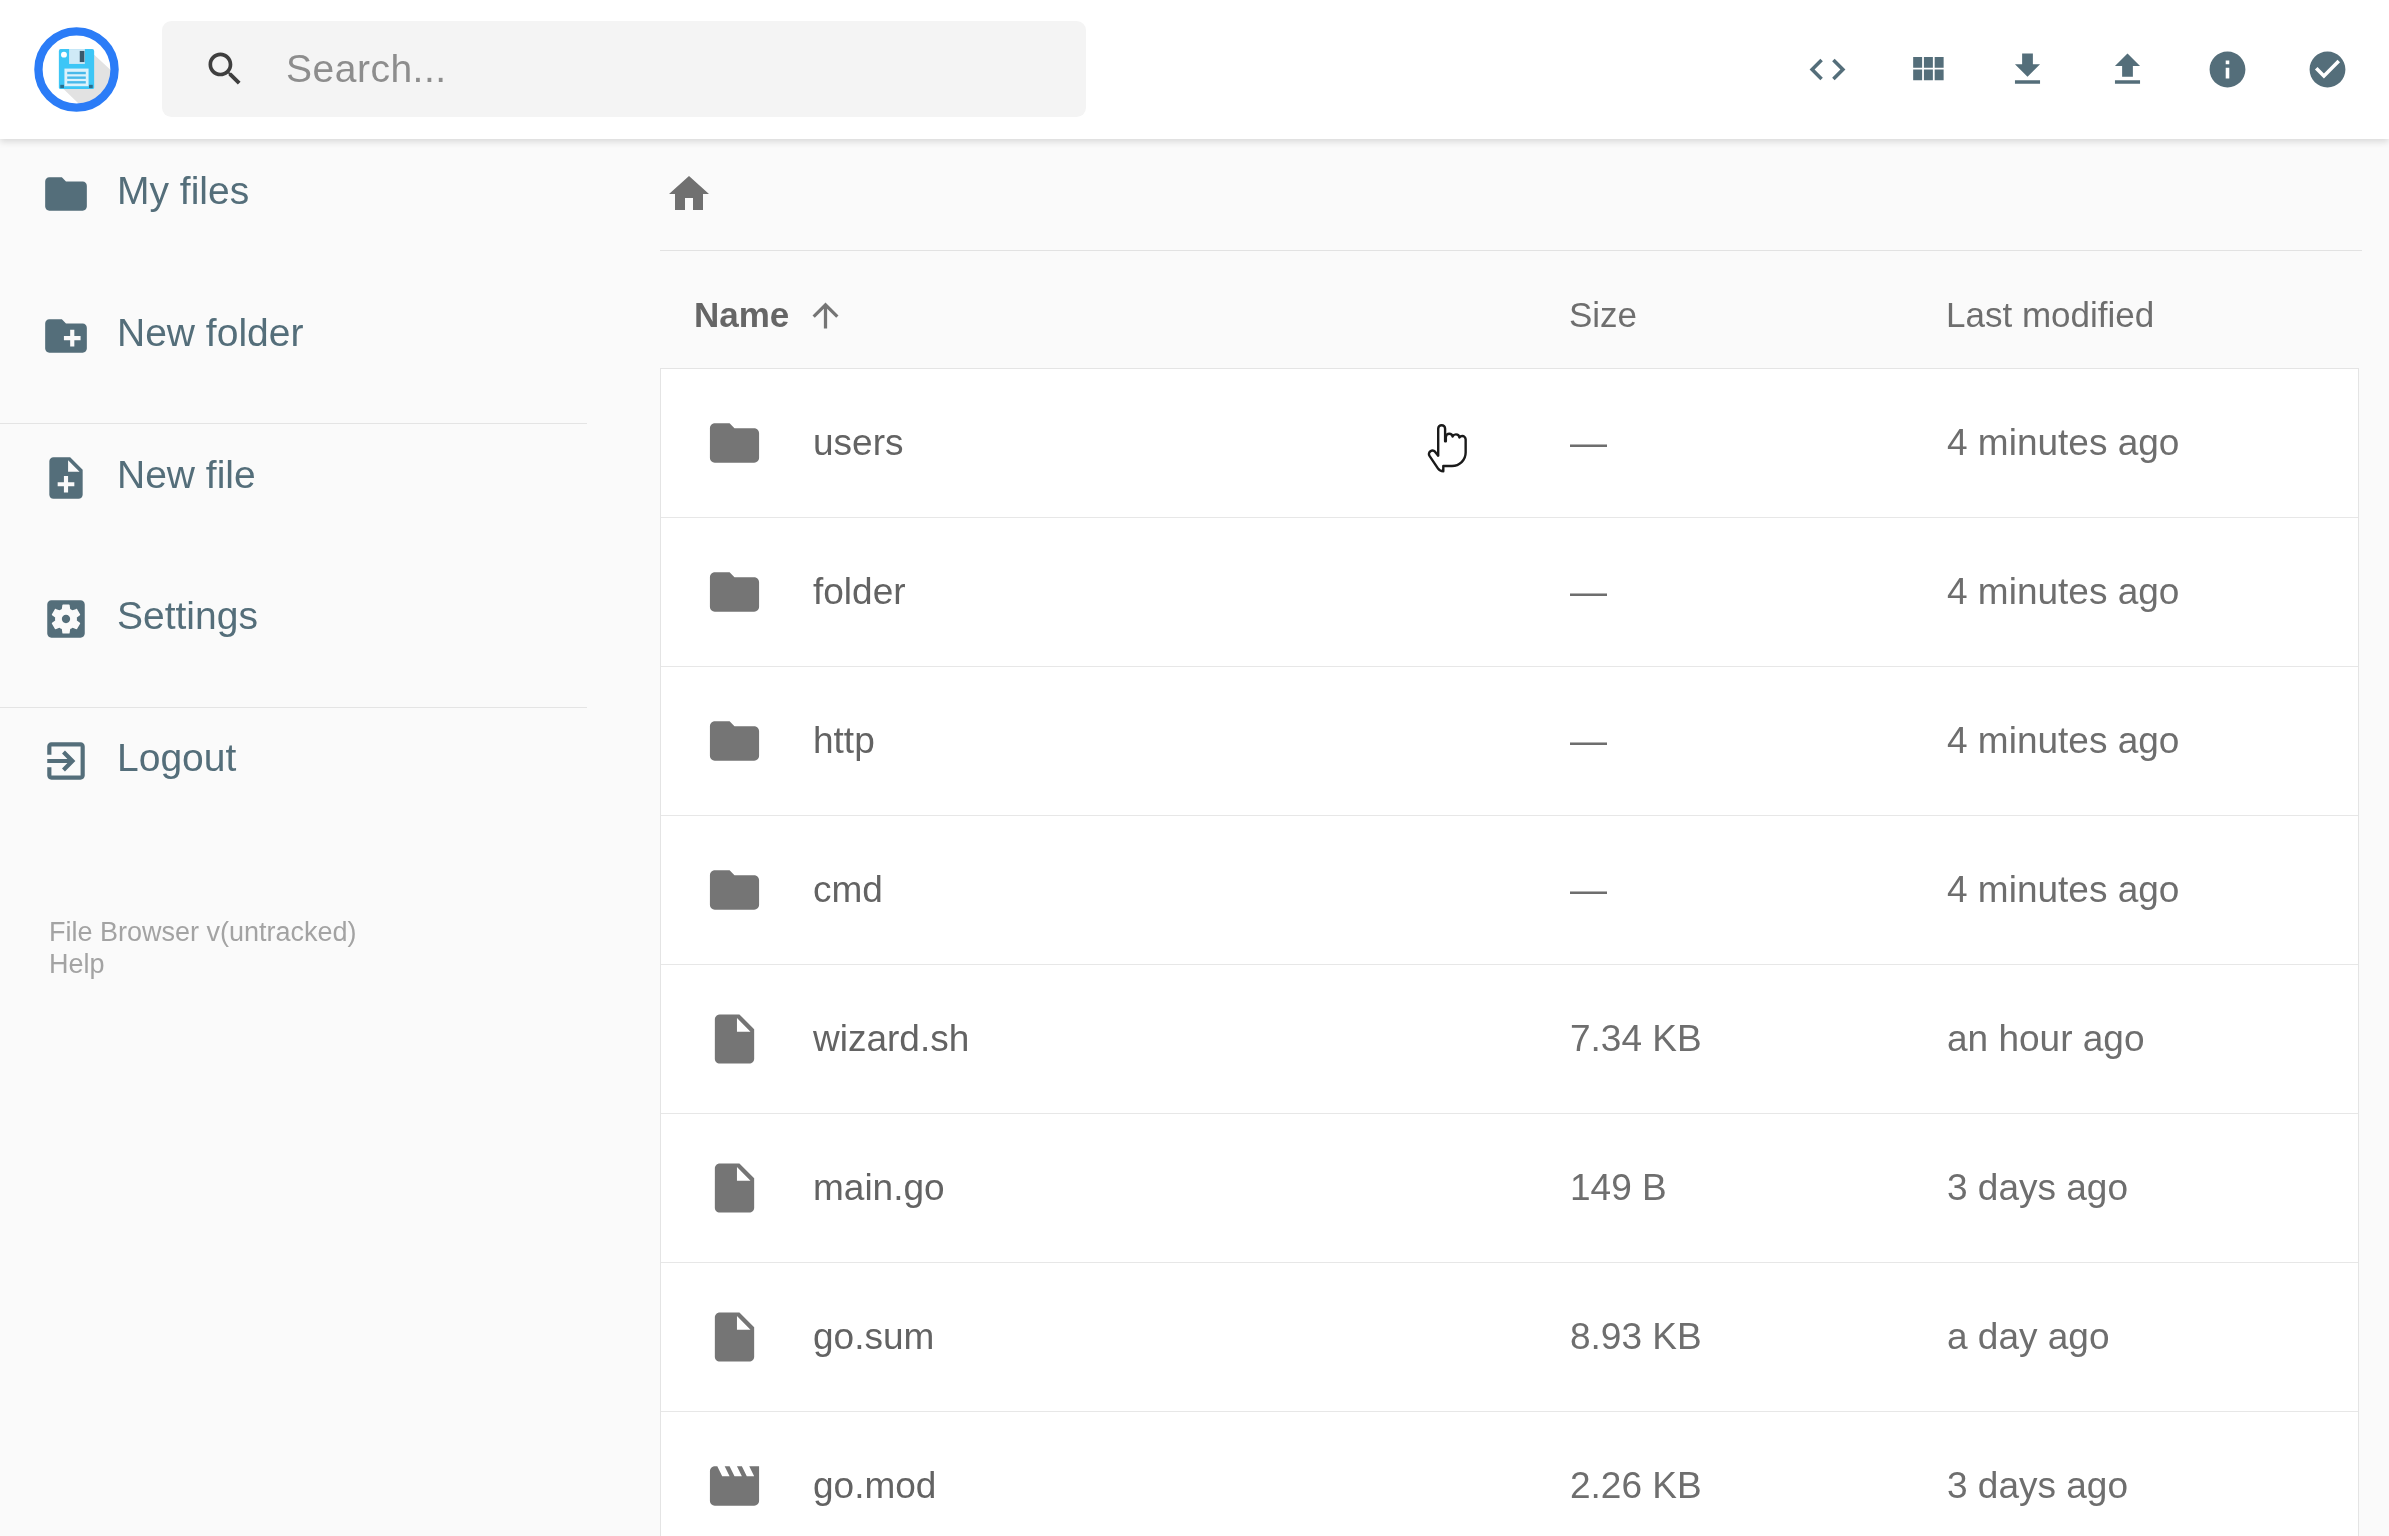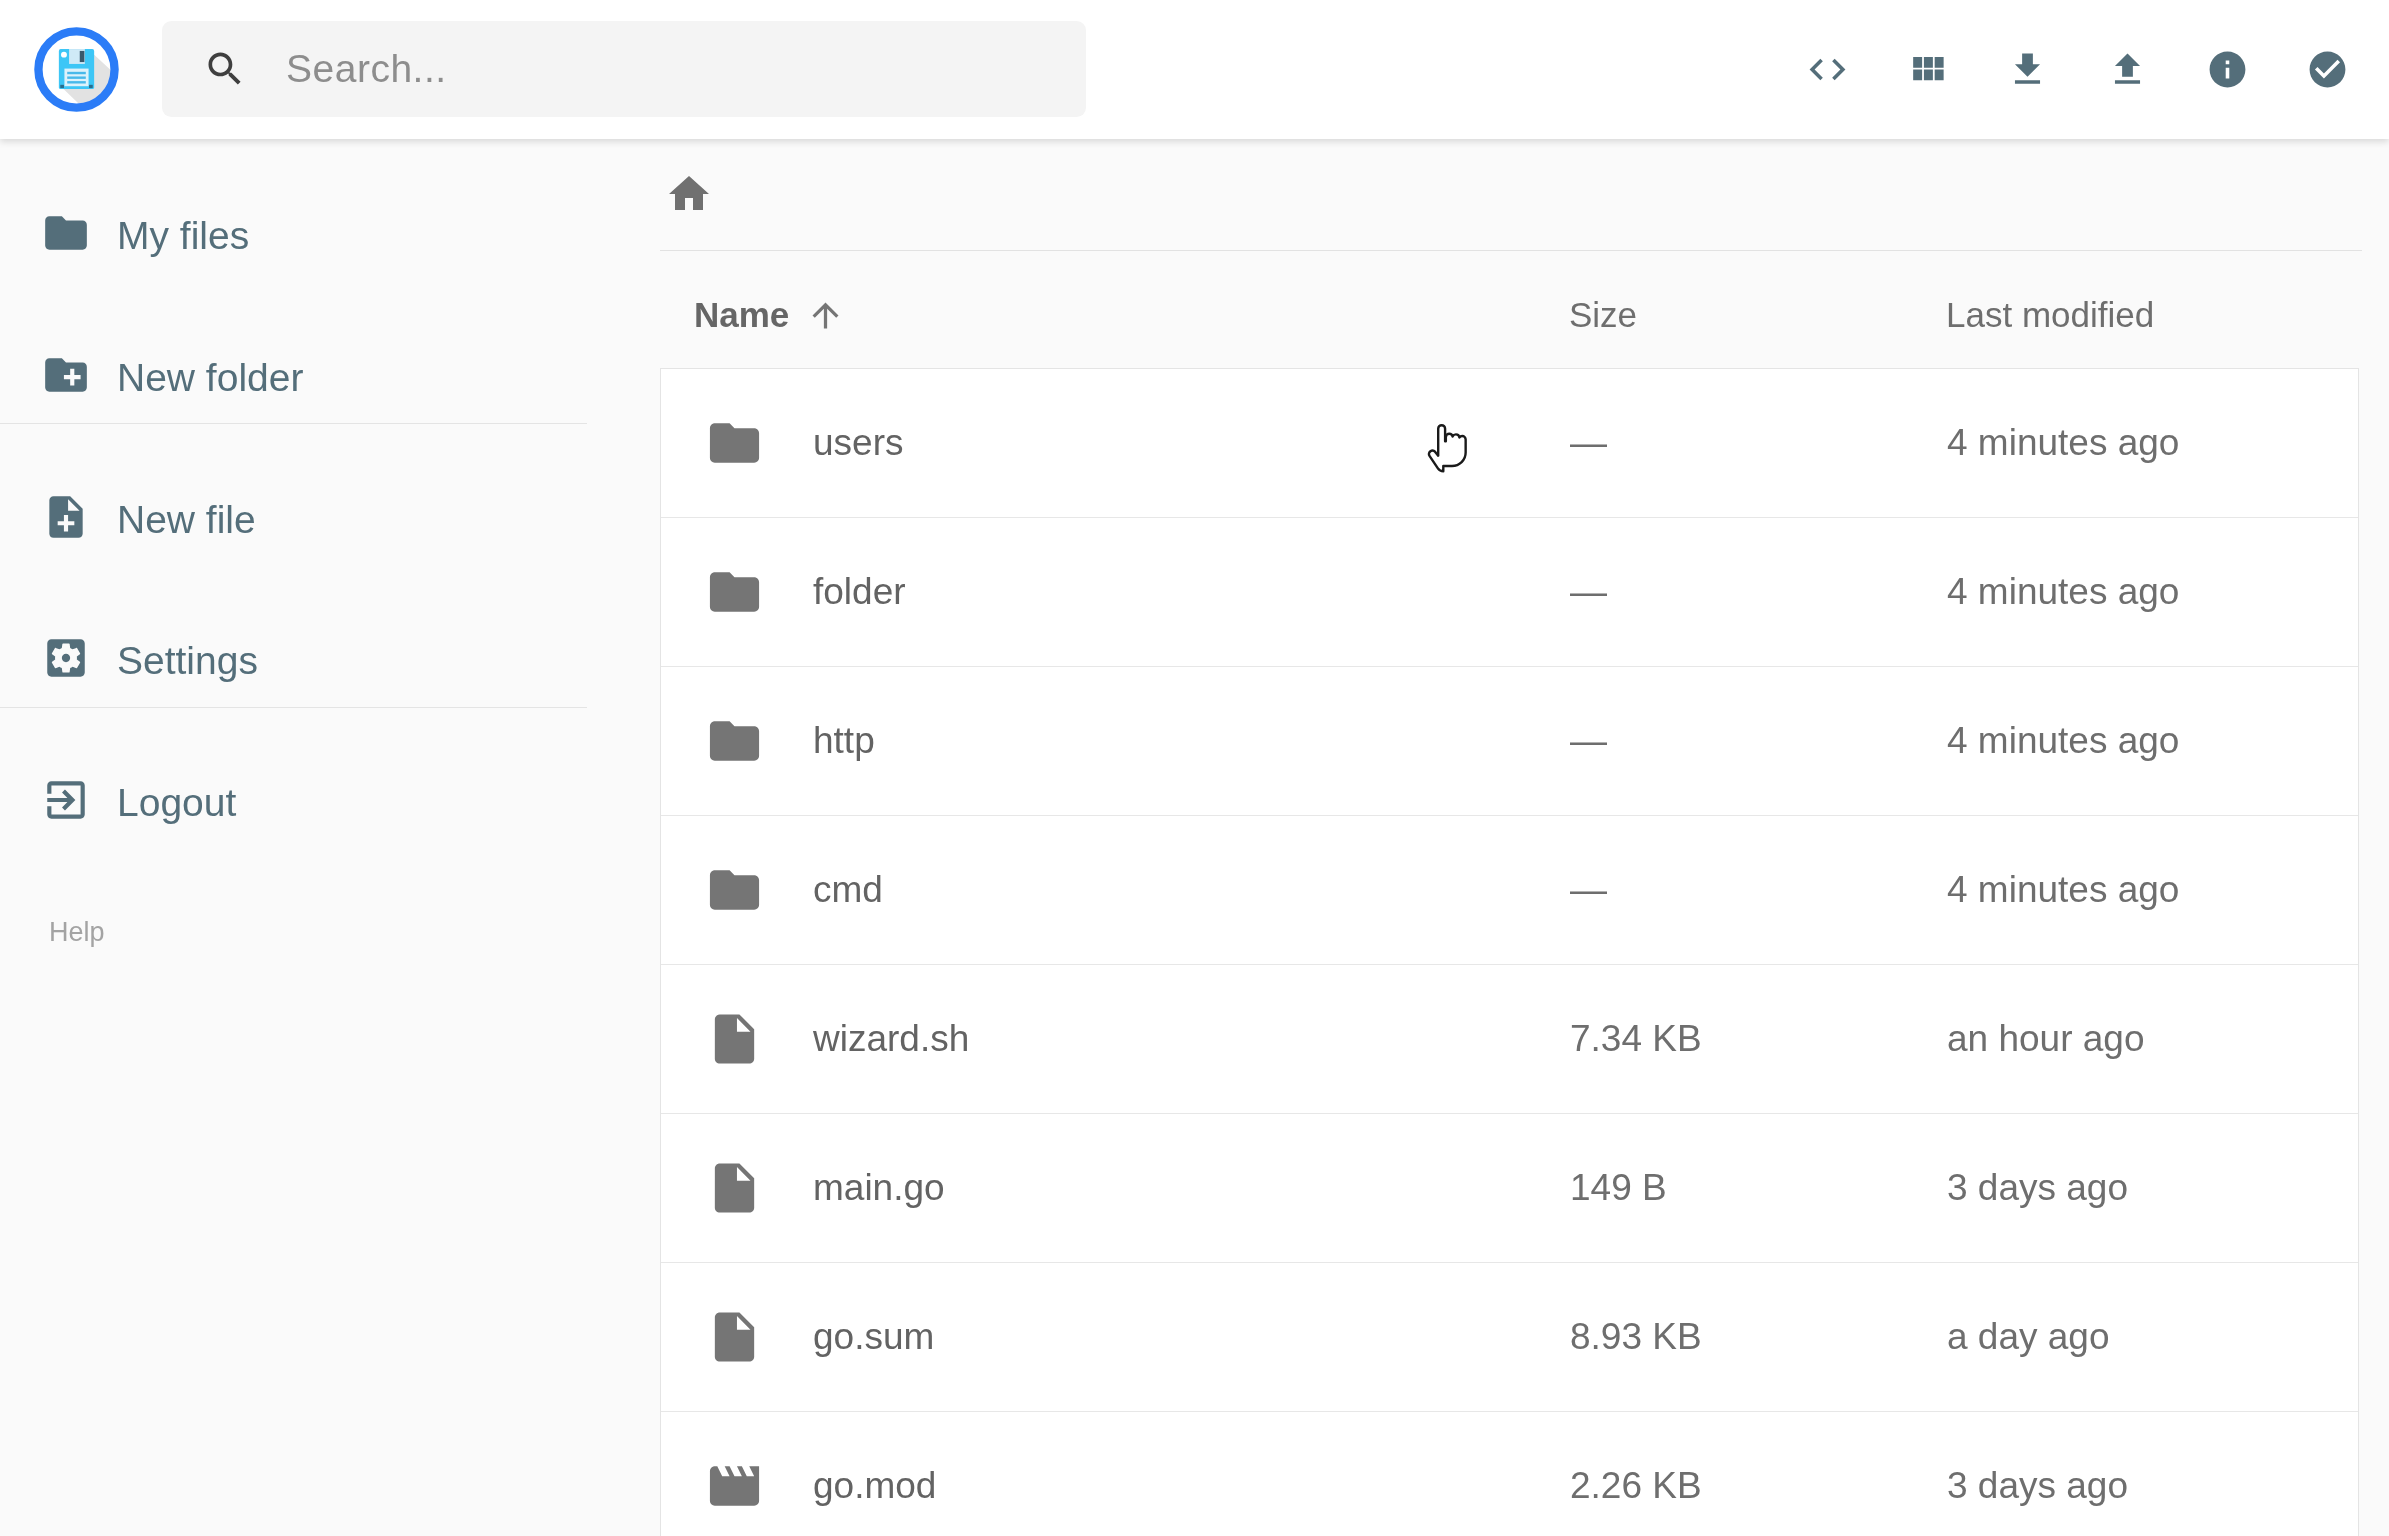--- a/index.html
+++ b/index.html
@@ -40,21 +40,21 @@
   }
   .top-actions .abtn svg { width:43px; height:43px; }
 
   
   .sidebar {
     position:absolute; left:0; top:139px; width:587px; height:1397px;
     background:#fafafa;
   }
   .side-item {
     position:absolute; left:0; width:587px; height:89px;
-    display:flex; align-items:flex-end; cursor:pointer;
+    display:flex; align-items:flex-start; cursor:pointer;
     color:#546e7a;
   }
   .side-item .sicon { margin-left:41px; width:50px; height:50px; }
   .side-item .sicon svg { width:50px; height:50px; }
   .side-item .slabel { margin-left:26px; font-size:39px; }
   .side-divider {
     position:absolute; left:0; width:587px; height:0;
     border-top:0.9px solid #e4e4e4;
   }
   .side-footer {
@@ -245,20 +245,21 @@
   <div class="side-item" style="top:597px">
     <span class="sicon">
       <svg viewBox="0 0 24 24" fill="currentColor">
           <path d="M10.09 15.59L11.5 17l5-5-5-5-1.41 1.41L12.67 11H3v2h9.67l-2.58 2.59zM19 3H5c-1.11 0-2 .9-2 2v4h2V5h14v14H5v-4H3v4c0 1.1.89 2 2 2h14c1.1 0 2-.9 2-2V5c0-1.1-.9-2-2-2z"></path>
         </svg>
     </span>
     <span class="slabel">Logout</span>
   </div>
 
   <div class="side-footer">
+    <div>File Browser v(untracked)</div>
     <div class="help-link">Help</div>
   </div>
 </aside>
 
 <main class="content">
 
   <button class="home-btn">
     <span>
       <svg viewBox="0 0 24 24" fill="currentColor">
           <path d="M10 20v-6h4v6h5v-8h3L12 3 2 12h3v8z"></path>

